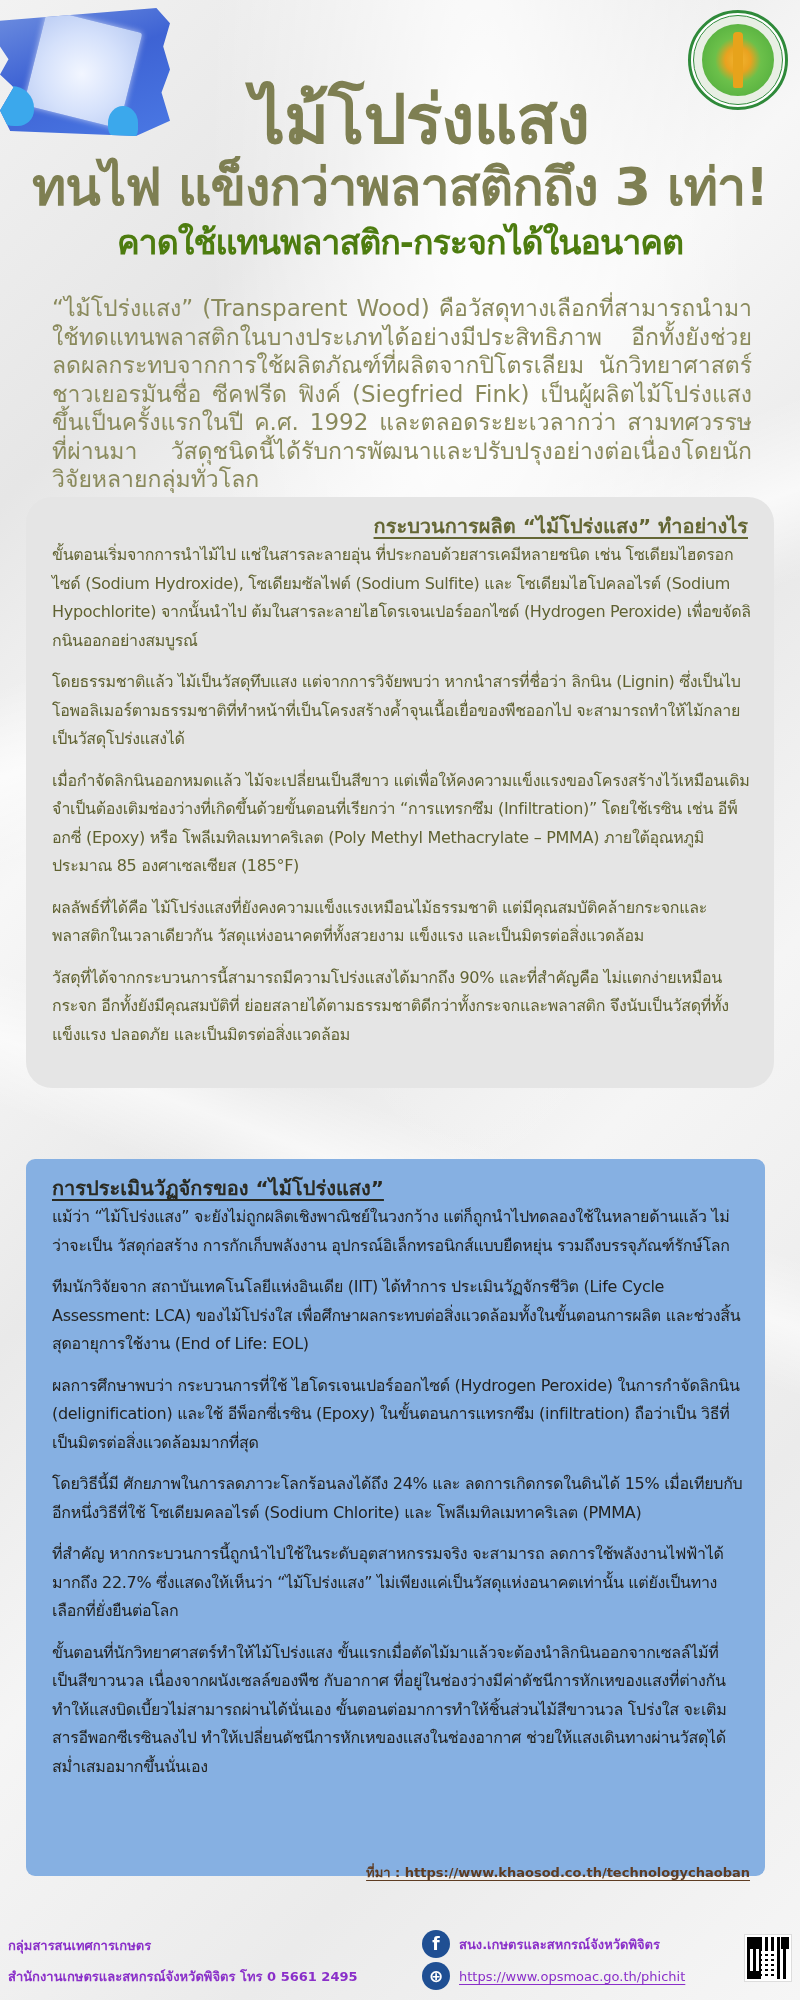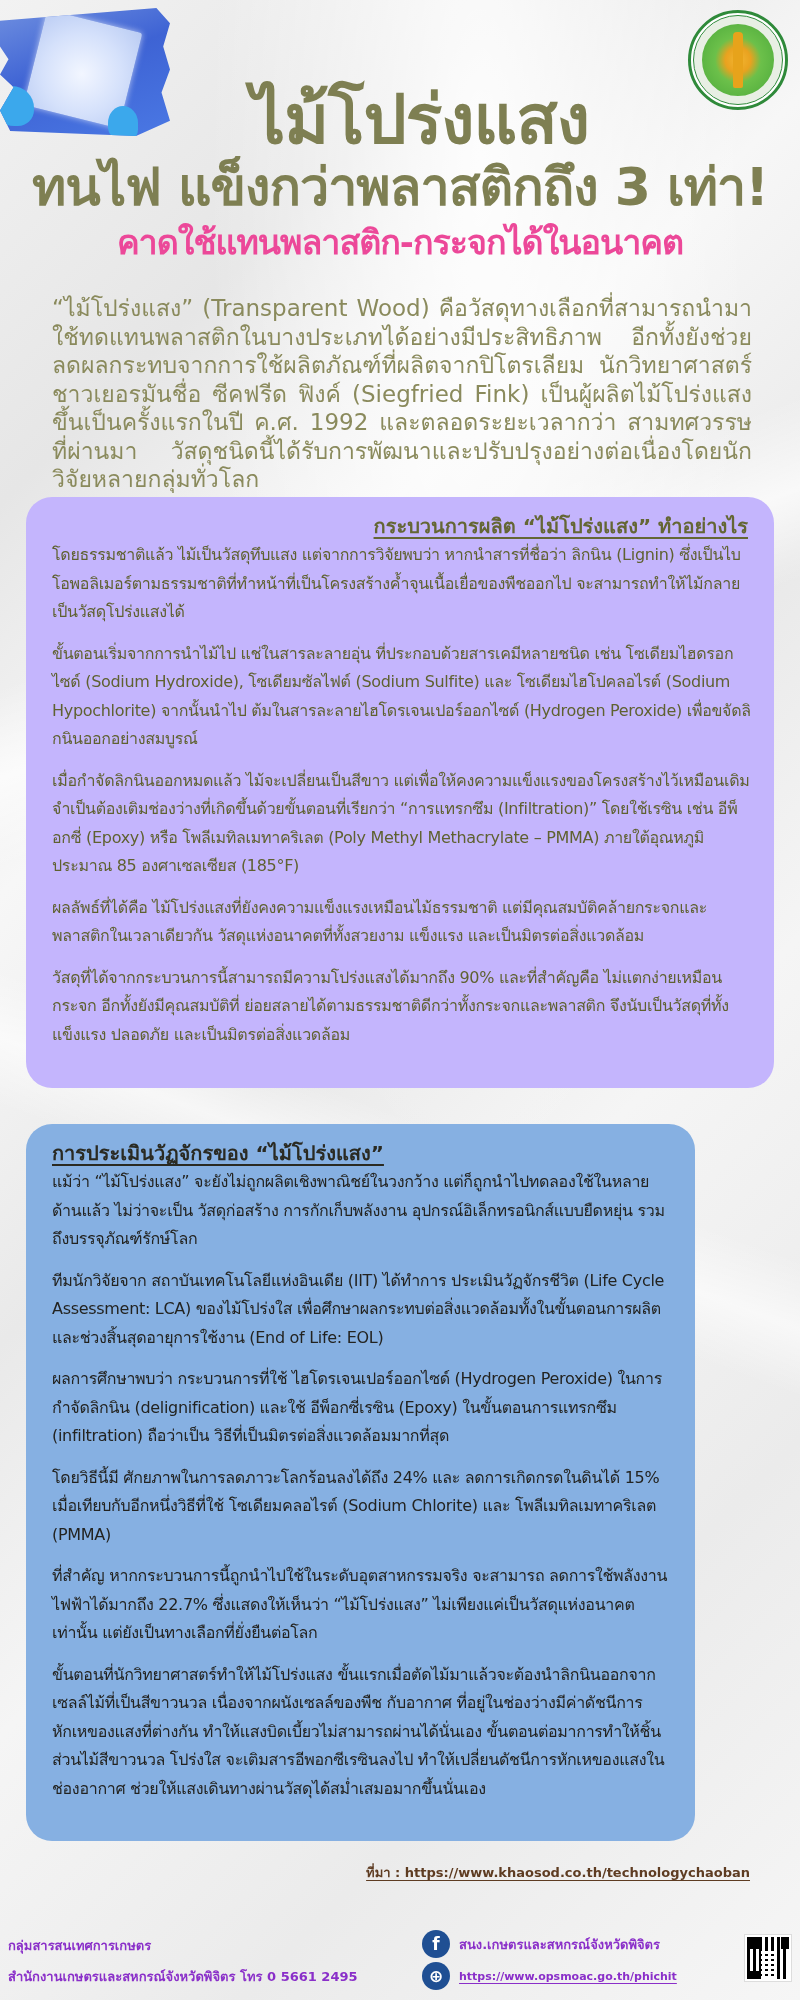--- a/index.html
+++ b/index.html
@@ -69,37 +69,37 @@
     letter-spacing: -1px;
     padding-left: 40px;
   }
   .title-sub1 {
     position: absolute; left: 0; top: 162px; width: 800px; text-align: center;
     font-weight: bold; font-size: 52px; line-height: 50px; color: #7e7f52;
     letter-spacing: -1px;
   }
   .title-sub2 {
     position: absolute; left: 0; top: 220px; width: 800px; text-align: center;
-    font-weight: bold; font-size: 34px; line-height: 44px; color: #ec4899;
+    font-weight: bold; font-size: 34px; line-height: 44px; color: #4d7c0f;
     letter-spacing: -1px;
   }
 
   .intro {
     position: absolute; left: 52px; top: 294px; width: 700px;
     font-size: 23px; line-height: 28.5px; color: #8a8a5c;
     text-align: justify;
   }
 
   
   .box {
     position: absolute; border-radius: 26px;
     padding: 14px 22px 14px 26px;
   }
-  .box1 { left: 26px; top: 497px; width: 748px; height: 591px; background: #c4b5fd; }
-  .box2 { left: 26px; top: 1124px; width: 669px; height: 717px; background: #86b0e2; }
+  .box1 { left: 26px; top: 497px; width: 748px; height: 591px; background: #e5e5e5; }
+  .box2 { left: 26px; top: 1159px; width: 739px; height: 717px; background: #86b0e2; border-radius: 9px; }
 
   .box h2 {
     font-size: 20px; font-weight: bold; text-decoration: underline;
     text-underline-offset: 4px; line-height: 30px;
   }
   .box1 h2 { text-align: right; color: #646634; margin-right: 4px; }
   .box2 h2 { text-align: left; color: #2a2a22; }
 
   .box p {
     font-size: 16px; line-height: 28.5px;
@@ -125,21 +125,21 @@
   }
   .footer-row { display: flex; align-items: center; height: 32px; }
   .icon-circle {
     width: 28px; height: 28px; border-radius: 50%;
     background: #1f4f93; color: #fff;
     display: flex; align-items: center; justify-content: center;
     margin-right: 9px; font-weight: bold; font-size: 17px;
     font-family: "DejaVu Sans", sans-serif;
   }
   .footer-fb-label { color: #8a2fc9; font-size: 13px; font-weight: bold; }
-  .footer-web-link { color: #8a2fc9; font-size: 11px; font-weight: bold; text-decoration: underline; text-underline-offset: 3px; }
+  .footer-web-link { color: #8a2fc9; font-size: 13px; font-weight: normal; text-decoration: underline; text-underline-offset: 3px; }
 
   .qr {
     position: absolute; left: 745px; top: 1935px; width: 46px; height: 46px;
     background:
       linear-gradient(#000,#000) 0 0/12px 12px no-repeat,
       linear-gradient(#000,#000) 34px 0/12px 12px no-repeat,
       linear-gradient(#000,#000) 0 34px/12px 12px no-repeat,
       repeating-linear-gradient(90deg, #000 0 3px, #fff 3px 6px),
       #fff;
     border: 2px solid #fff;
@@ -168,22 +168,22 @@
 </div>
 
 <h1 class="title-main">ไม้โปร่งแสง</h1>
 <div class="title-sub1">ทนไฟ แข็งกว่าพลาสติกถึง 3 เท่า!</div>
 <div class="title-sub2">คาดใช้แทนพลาสติก-กระจกได้ในอนาคต</div>
 
 <p class="intro">“ไม้โปร่งแสง” (Transparent Wood) คือวัสดุทางเลือกที่สามารถนำมาใช้ทดแทนพลาสติกในบางประเภทได้อย่างมีประสิทธิภาพ อีกทั้งยังช่วยลดผลกระทบจากการใช้ผลิตภัณฑ์ที่ผลิตจากปิโตรเลียม นักวิทยาศาสตร์ชาวเยอรมันชื่อ ซีคฟรีด ฟิงค์ (Siegfried Fink) เป็นผู้ผลิตไม้โปร่งแสงขึ้นเป็นครั้งแรกในปี ค.ศ. 1992 และตลอดระยะเวลากว่า สามทศวรรษที่ผ่านมา วัสดุชนิดนี้ได้รับการพัฒนาและปรับปรุงอย่างต่อเนื่องโดยนักวิจัยหลายกลุ่มทั่วโลก</p>
 
 <section class="box box1">
   <h2>กระบวนการผลิต “ไม้โปร่งแสง” ทำอย่างไร</h2>
+  <p>ขั้นตอนเริ่มจากการนำไม้ไป แช่ในสารละลายอุ่น ที่ประกอบด้วยสารเคมีหลายชนิด เช่น โซเดียมไฮดรอกไซด์ (Sodium Hydroxide), โซเดียมซัลไฟต์ (Sodium Sulfite) และ โซเดียมไฮโปคลอไรต์ (Sodium Hypochlorite) จากนั้นนำไป ต้มในสารละลายไฮโดรเจนเปอร์ออกไซด์ (Hydrogen Peroxide) เพื่อขจัดลิกนินออกอย่างสมบูรณ์</p>
   <p>โดยธรรมชาติแล้ว ไม้เป็นวัสดุทึบแสง แต่จากการวิจัยพบว่า หากนำสารที่ชื่อว่า ลิกนิน (Lignin) ซึ่งเป็นไบโอพอลิเมอร์ตามธรรมชาติที่ทำหน้าที่เป็นโครงสร้างค้ำจุนเนื้อเยื่อของพืชออกไป จะสามารถทำให้ไม้กลายเป็นวัสดุโปร่งแสงได้</p>
-  <p>ขั้นตอนเริ่มจากการนำไม้ไป แช่ในสารละลายอุ่น ที่ประกอบด้วยสารเคมีหลายชนิด เช่น โซเดียมไฮดรอกไซด์ (Sodium Hydroxide), โซเดียมซัลไฟต์ (Sodium Sulfite) และ โซเดียมไฮโปคลอไรต์ (Sodium Hypochlorite) จากนั้นนำไป ต้มในสารละลายไฮโดรเจนเปอร์ออกไซด์ (Hydrogen Peroxide) เพื่อขจัดลิกนินออกอย่างสมบูรณ์</p>
   <p>เมื่อกำจัดลิกนินออกหมดแล้ว ไม้จะเปลี่ยนเป็นสีขาว แต่เพื่อให้คงความแข็งแรงของโครงสร้างไว้เหมือนเดิม จำเป็นต้องเติมช่องว่างที่เกิดขึ้นด้วยขั้นตอนที่เรียกว่า “การแทรกซึม (Infiltration)” โดยใช้เรซิน เช่น อีพ็อกซี่ (Epoxy) หรือ โพลีเมทิลเมทาคริเลต (Poly Methyl Methacrylate – PMMA) ภายใต้อุณหภูมิประมาณ 85 องศาเซลเซียส (185°F)</p>
   <p>ผลลัพธ์ที่ได้คือ ไม้โปร่งแสงที่ยังคงความแข็งแรงเหมือนไม้ธรรมชาติ แต่มีคุณสมบัติคล้ายกระจกและพลาสติกในเวลาเดียวกัน วัสดุแห่งอนาคตที่ทั้งสวยงาม แข็งแรง และเป็นมิตรต่อสิ่งแวดล้อม</p>
   <p>วัสดุที่ได้จากกระบวนการนี้สามารถมีความโปร่งแสงได้มากถึง 90% และที่สำคัญคือ ไม่แตกง่ายเหมือนกระจก อีกทั้งยังมีคุณสมบัติที่ ย่อยสลายได้ตามธรรมชาติดีกว่าทั้งกระจกและพลาสติก จึงนับเป็นวัสดุที่ทั้งแข็งแรง ปลอดภัย และเป็นมิตรต่อสิ่งแวดล้อม</p>
 </section>
 
 <section class="box box2">
   <h2>การประเมินวัฏจักรของ “ไม้โปร่งแสง”</h2>
   <p>แม้ว่า “ไม้โปร่งแสง” จะยังไม่ถูกผลิตเชิงพาณิชย์ในวงกว้าง แต่ก็ถูกนำไปทดลองใช้ในหลายด้านแล้ว ไม่ว่าจะเป็น วัสดุก่อสร้าง การกักเก็บพลังงาน อุปกรณ์อิเล็กทรอนิกส์แบบยืดหยุ่น รวมถึงบรรจุภัณฑ์รักษ์โลก</p>
   <p>ทีมนักวิจัยจาก สถาบันเทคโนโลยีแห่งอินเดีย (IIT) ได้ทำการ ประเมินวัฏจักรชีวิต (Life Cycle Assessment: LCA) ของไม้โปร่งใส เพื่อศึกษาผลกระทบต่อสิ่งแวดล้อมทั้งในขั้นตอนการผลิต และช่วงสิ้นสุดอายุการใช้งาน (End of Life: EOL)</p>
   <p>ผลการศึกษาพบว่า กระบวนการที่ใช้ ไฮโดรเจนเปอร์ออกไซด์ (Hydrogen Peroxide) ในการกำจัดลิกนิน (delignification) และใช้ อีพ็อกซี่เรซิน (Epoxy) ในขั้นตอนการแทรกซึม (infiltration) ถือว่าเป็น วิธีที่เป็นมิตรต่อสิ่งแวดล้อมมากที่สุด</p>

